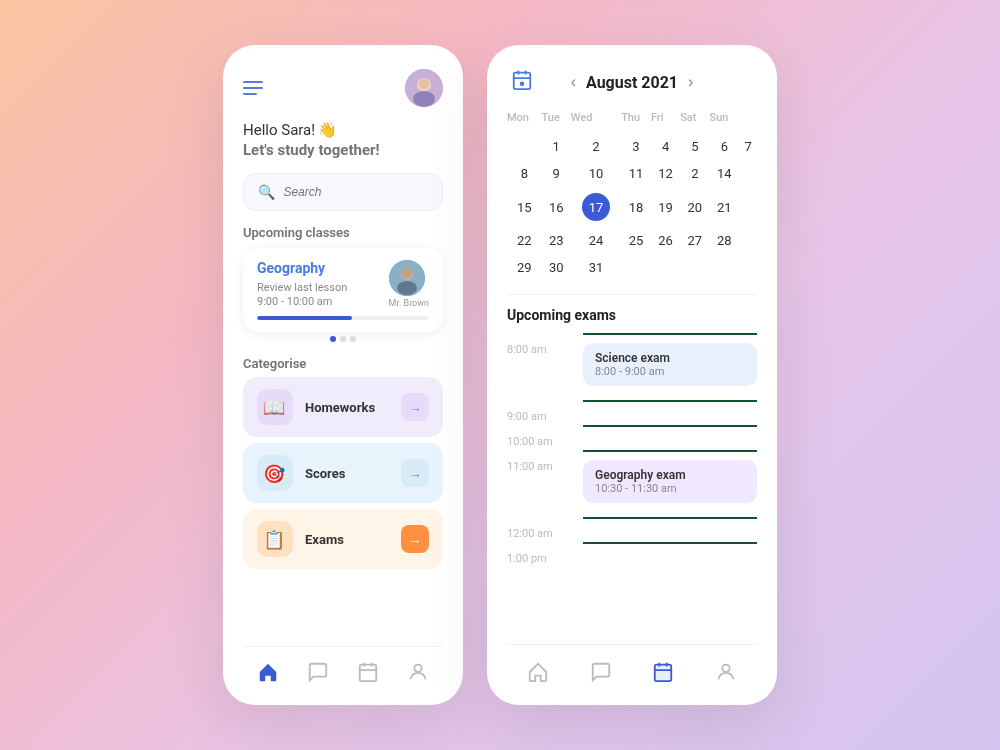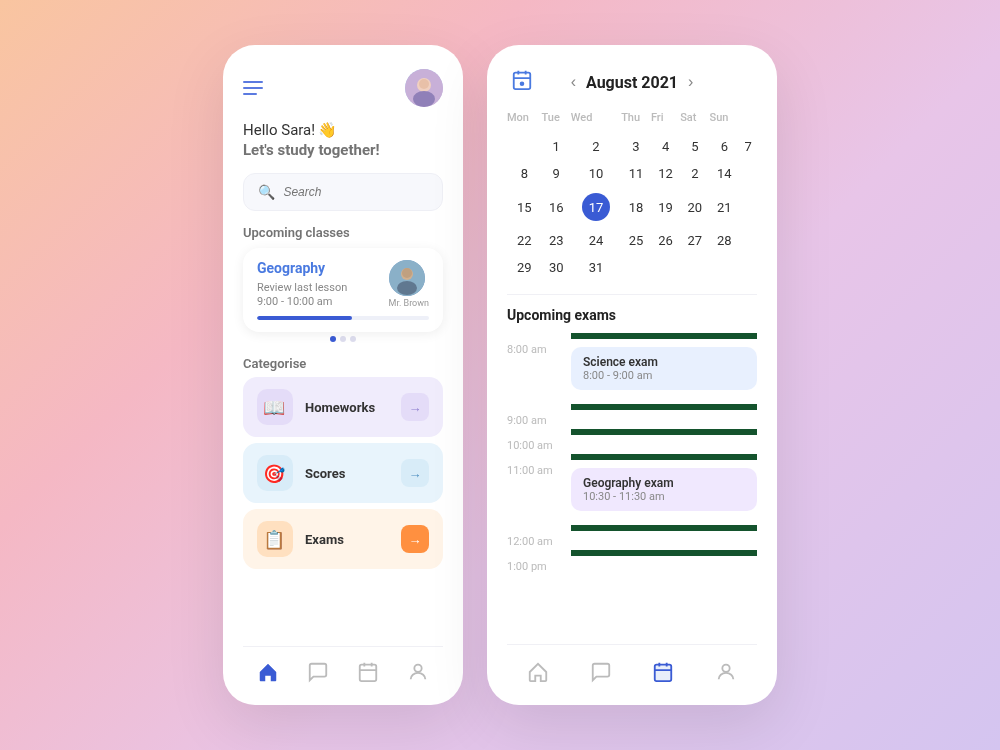--- a/index.html
+++ b/index.html
@@ -380,23 +380,24 @@
 
     .time-label {
       font-size: 11px;
       color: #bbb;
       min-width: 52px;
       padding-top: 10px;
     }
 
     .time-line-area {
       flex: 1;
-      border-top: 6px solid #14532d;
+      border-top: 2px solid #14532d;
       padding-top: 8px;
       padding-bottom: 8px;
+      margin-left: 12px;
     }
 
     .exam-card {
       border-radius: 10px;
       padding: 8px 12px;
       margin-bottom: 4px;
     }
 
     .exam-card-blue {
       background: #e8f0fe;

